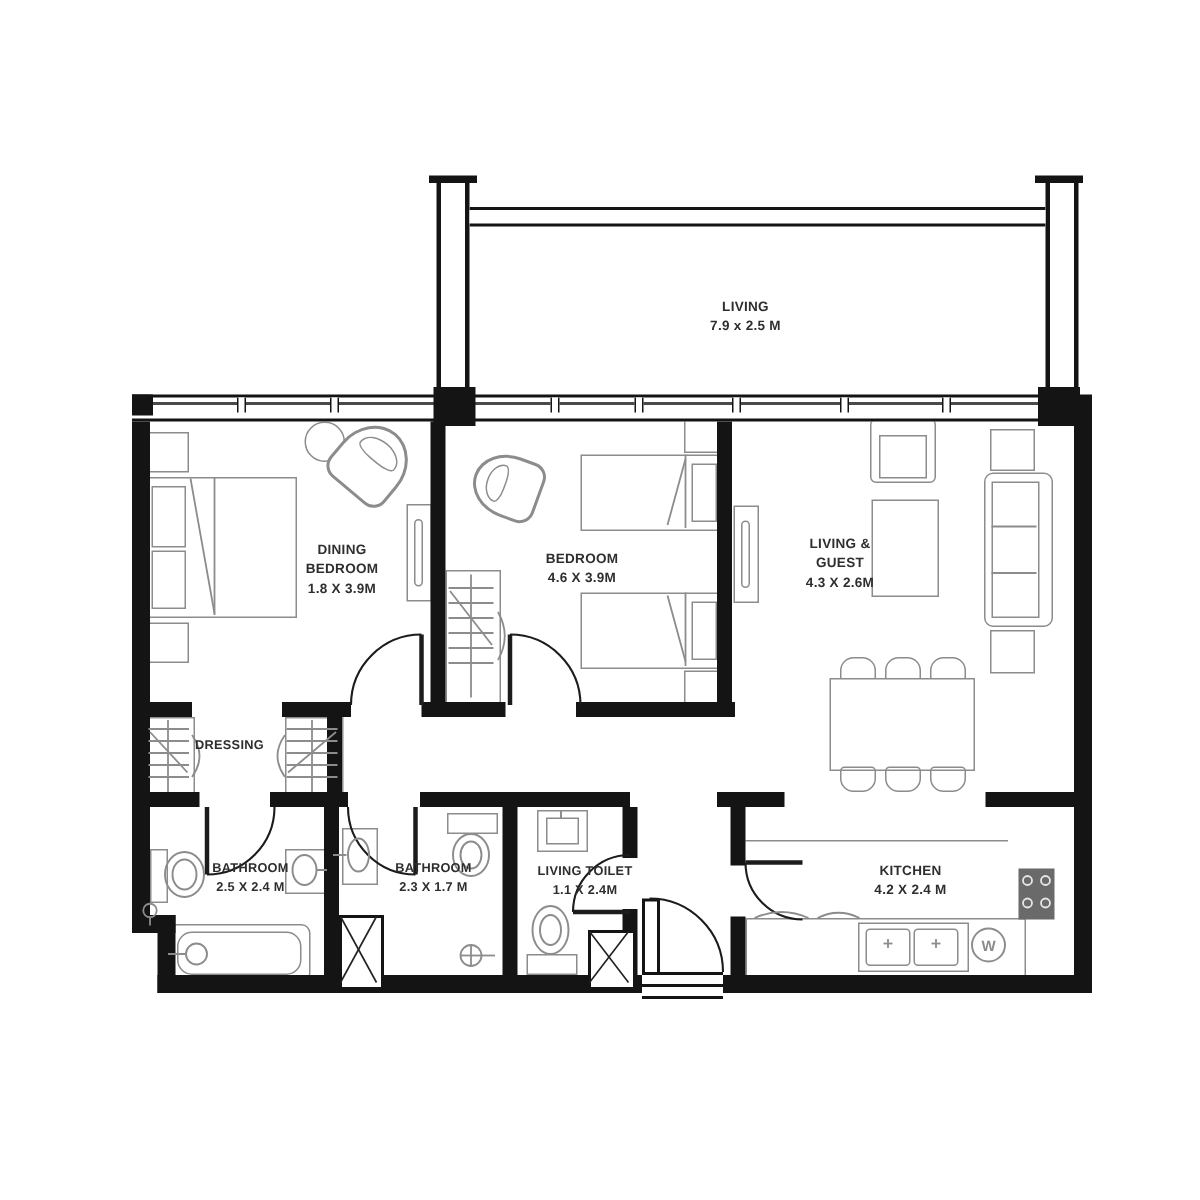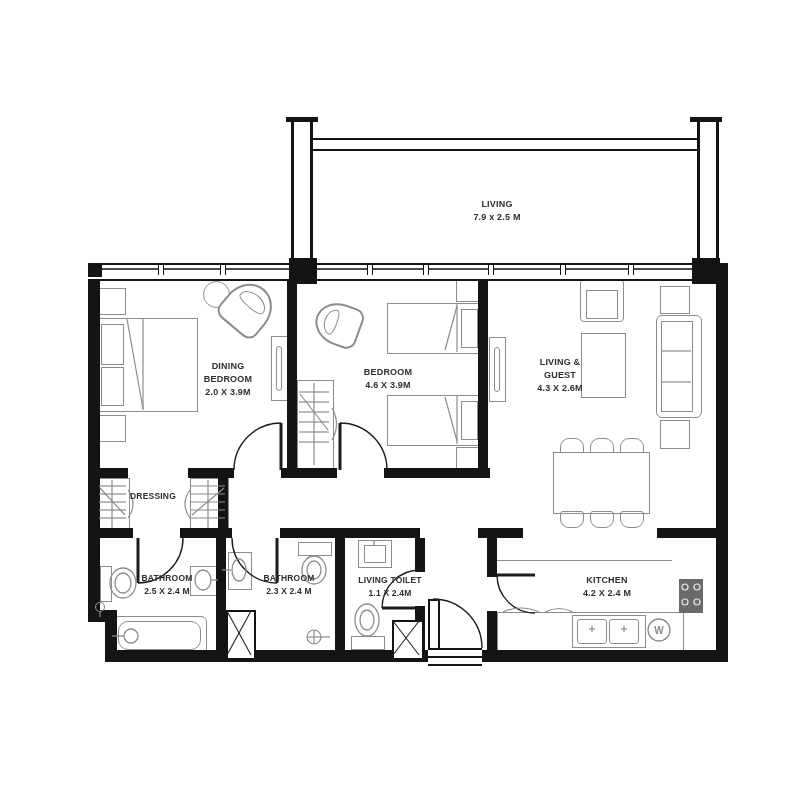--- a/index.html
+++ b/index.html
@@ -270,41 +270,41 @@
     </g>
   </svg>
 
   <div class="lbl" style="left:497px;top:198px;">
     <span>LIVING</span>
     <span>7.9 x 2.5 M</span>
   </div>
   <div class="lbl" style="left:228px;top:360px;">
     <span>DINING</span>
     <span>BEDROOM</span>
-    <span>2.0 X 3.9M</span>
+    <span>1.8 X 3.9M</span>
   </div>
   <div class="lbl" style="left:388px;top:366px;">
     <span>BEDROOM</span>
     <span>4.6 X 3.9M</span>
   </div>
   <div class="lbl" style="left:560px;top:356px;">
     <span>LIVING &amp;</span>
     <span>GUEST</span>
     <span>4.3 X 2.6M</span>
   </div>
   <div class="lbl" style="left:153px;top:490px;font-size:8.5px;">
     <span>DRESSING</span>
   </div>
   <div class="lbl" style="left:167px;top:572px;font-size:8.5px;">
     <span>BATHROOM</span>
     <span>2.5 X 2.4 M</span>
   </div>
   <div class="lbl" style="left:289px;top:572px;font-size:8.5px;">
     <span>BATHROOM</span>
-    <span>2.3 X 2.4 M</span>
+    <span>2.3 X 1.7 M</span>
   </div>
   <div class="lbl" style="left:390px;top:574px;font-size:8.5px;">
     <span>LIVING TOILET</span>
     <span>1.1 X 2.4M</span>
   </div>
   <div class="lbl" style="left:607px;top:574px;">
     <span>KITCHEN</span>
     <span>4.2 X 2.4 M</span>
   </div>
 

